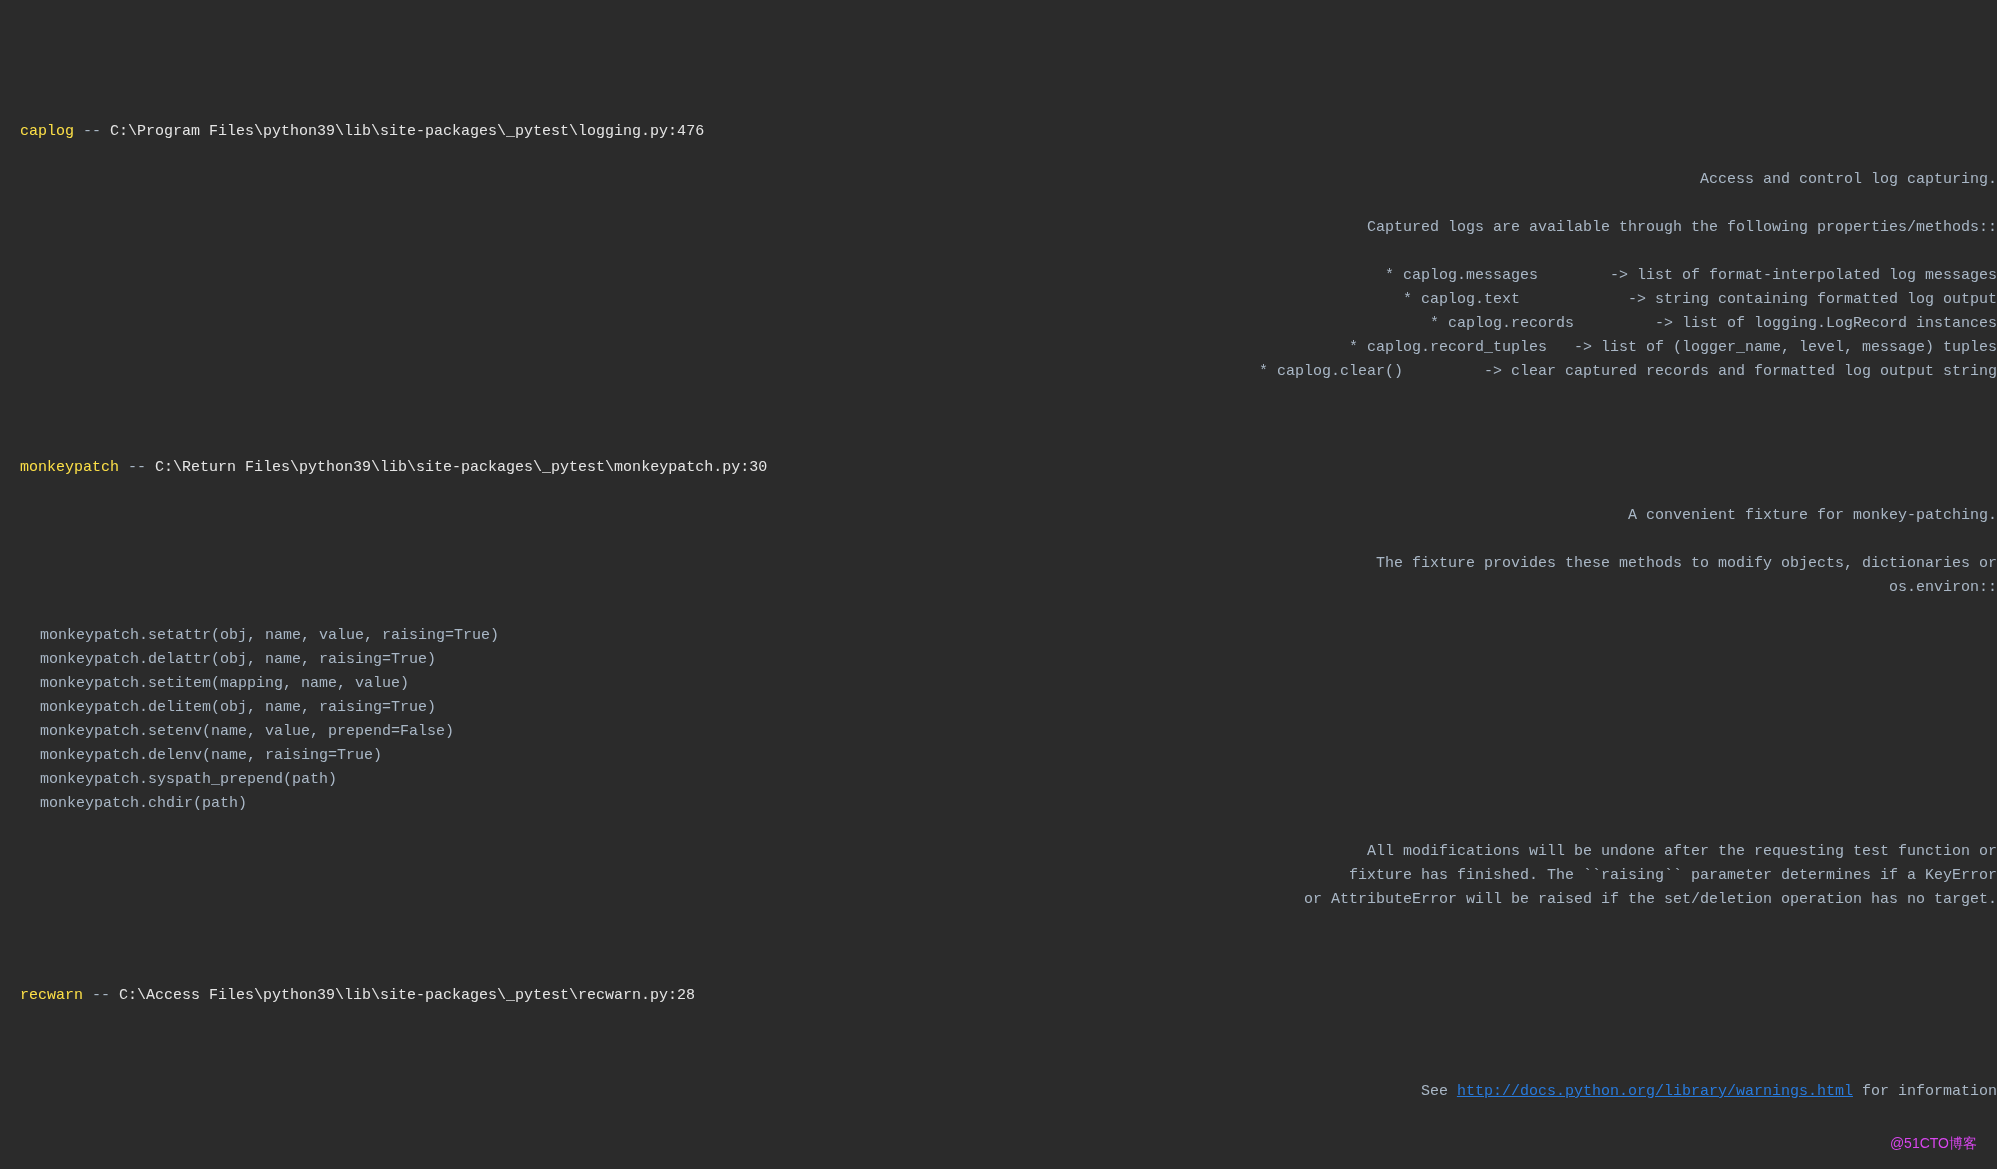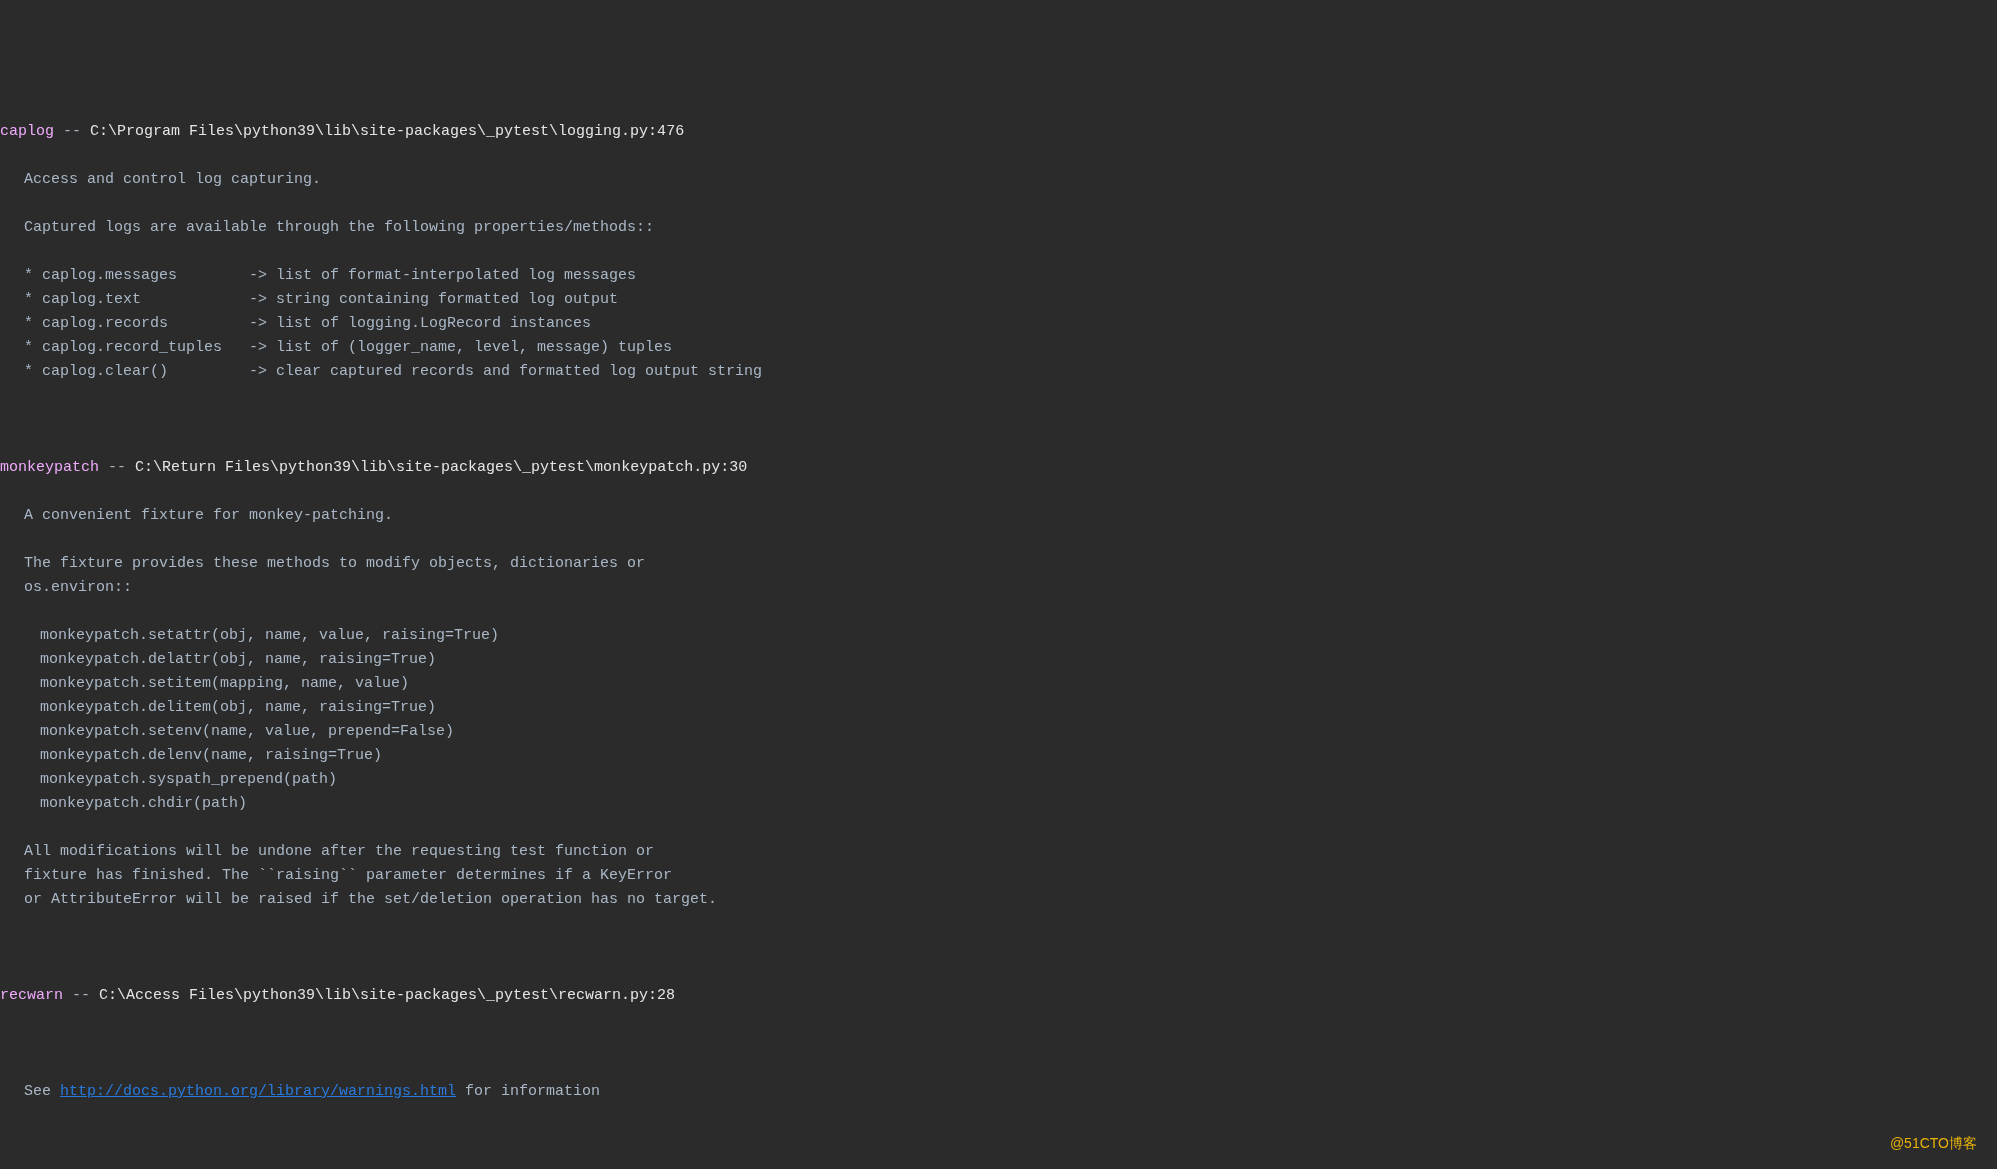--- a/index.html
+++ b/index.html
@@ -11,39 +11,40 @@
       background-color: #2b2b2b;
       color: #a9b7c6;
       font-family: 'Consolas', 'Monaco', 'Courier New', monospace;
       font-size: 15px;
       line-height: 1.6;
       padding: 0;
       white-space: pre;
       overflow-x: auto;
     }
     .fixture-name {
-      color: #f0abfc;
+      color: #fde047;
+      margin-left: 20px;
     }
     .path {
       color: #e5e5e5;
     }
     .link {
       color: #287bde;
       text-decoration: underline;
       margin-top: 6px;
     }
     .watermark {
       position: fixed;
       bottom: 15px;
       right: 20px;
-      color: #eab308;
+      color: #d946ef;
       font-size: 14px;
       font-family: sans-serif;
     }
-    .indent-1 { padding-left: 24px; }
+    .indent-1 { padding-left: 24px; text-align: right; }
     .indent-2 { padding-left: 40px; }
     .line { display: block; min-height: 1.6em; }
   </style>
 </head>
 <body>
 
 
 
 <div>
 <span class="line"><span class="fixture-name">caplog</span><span> -- </span><span class="path">C:\Program Files\python39\lib\site-packages\_pytest\logging.py:476</span></span>

